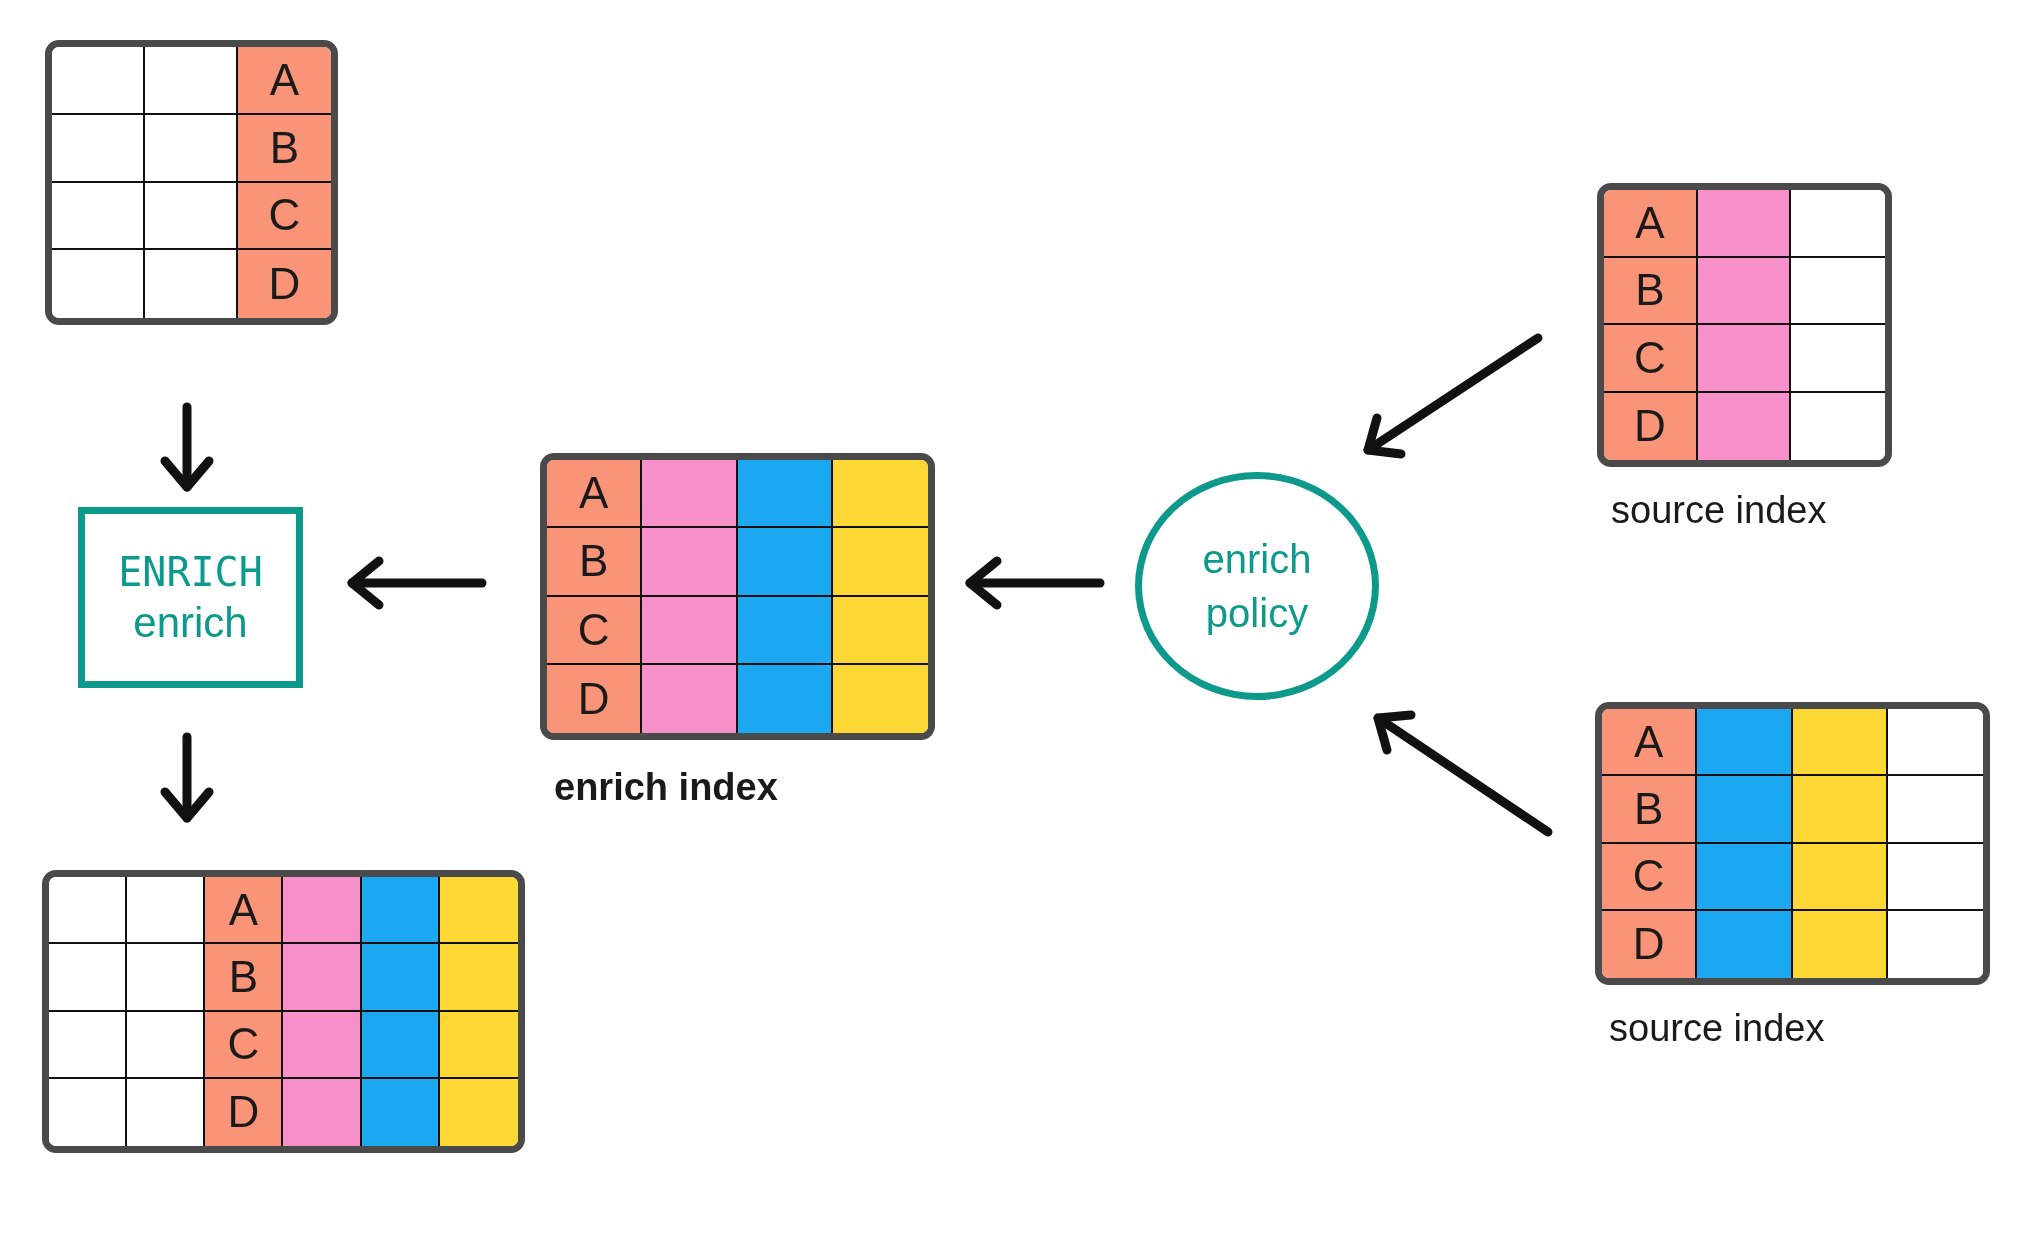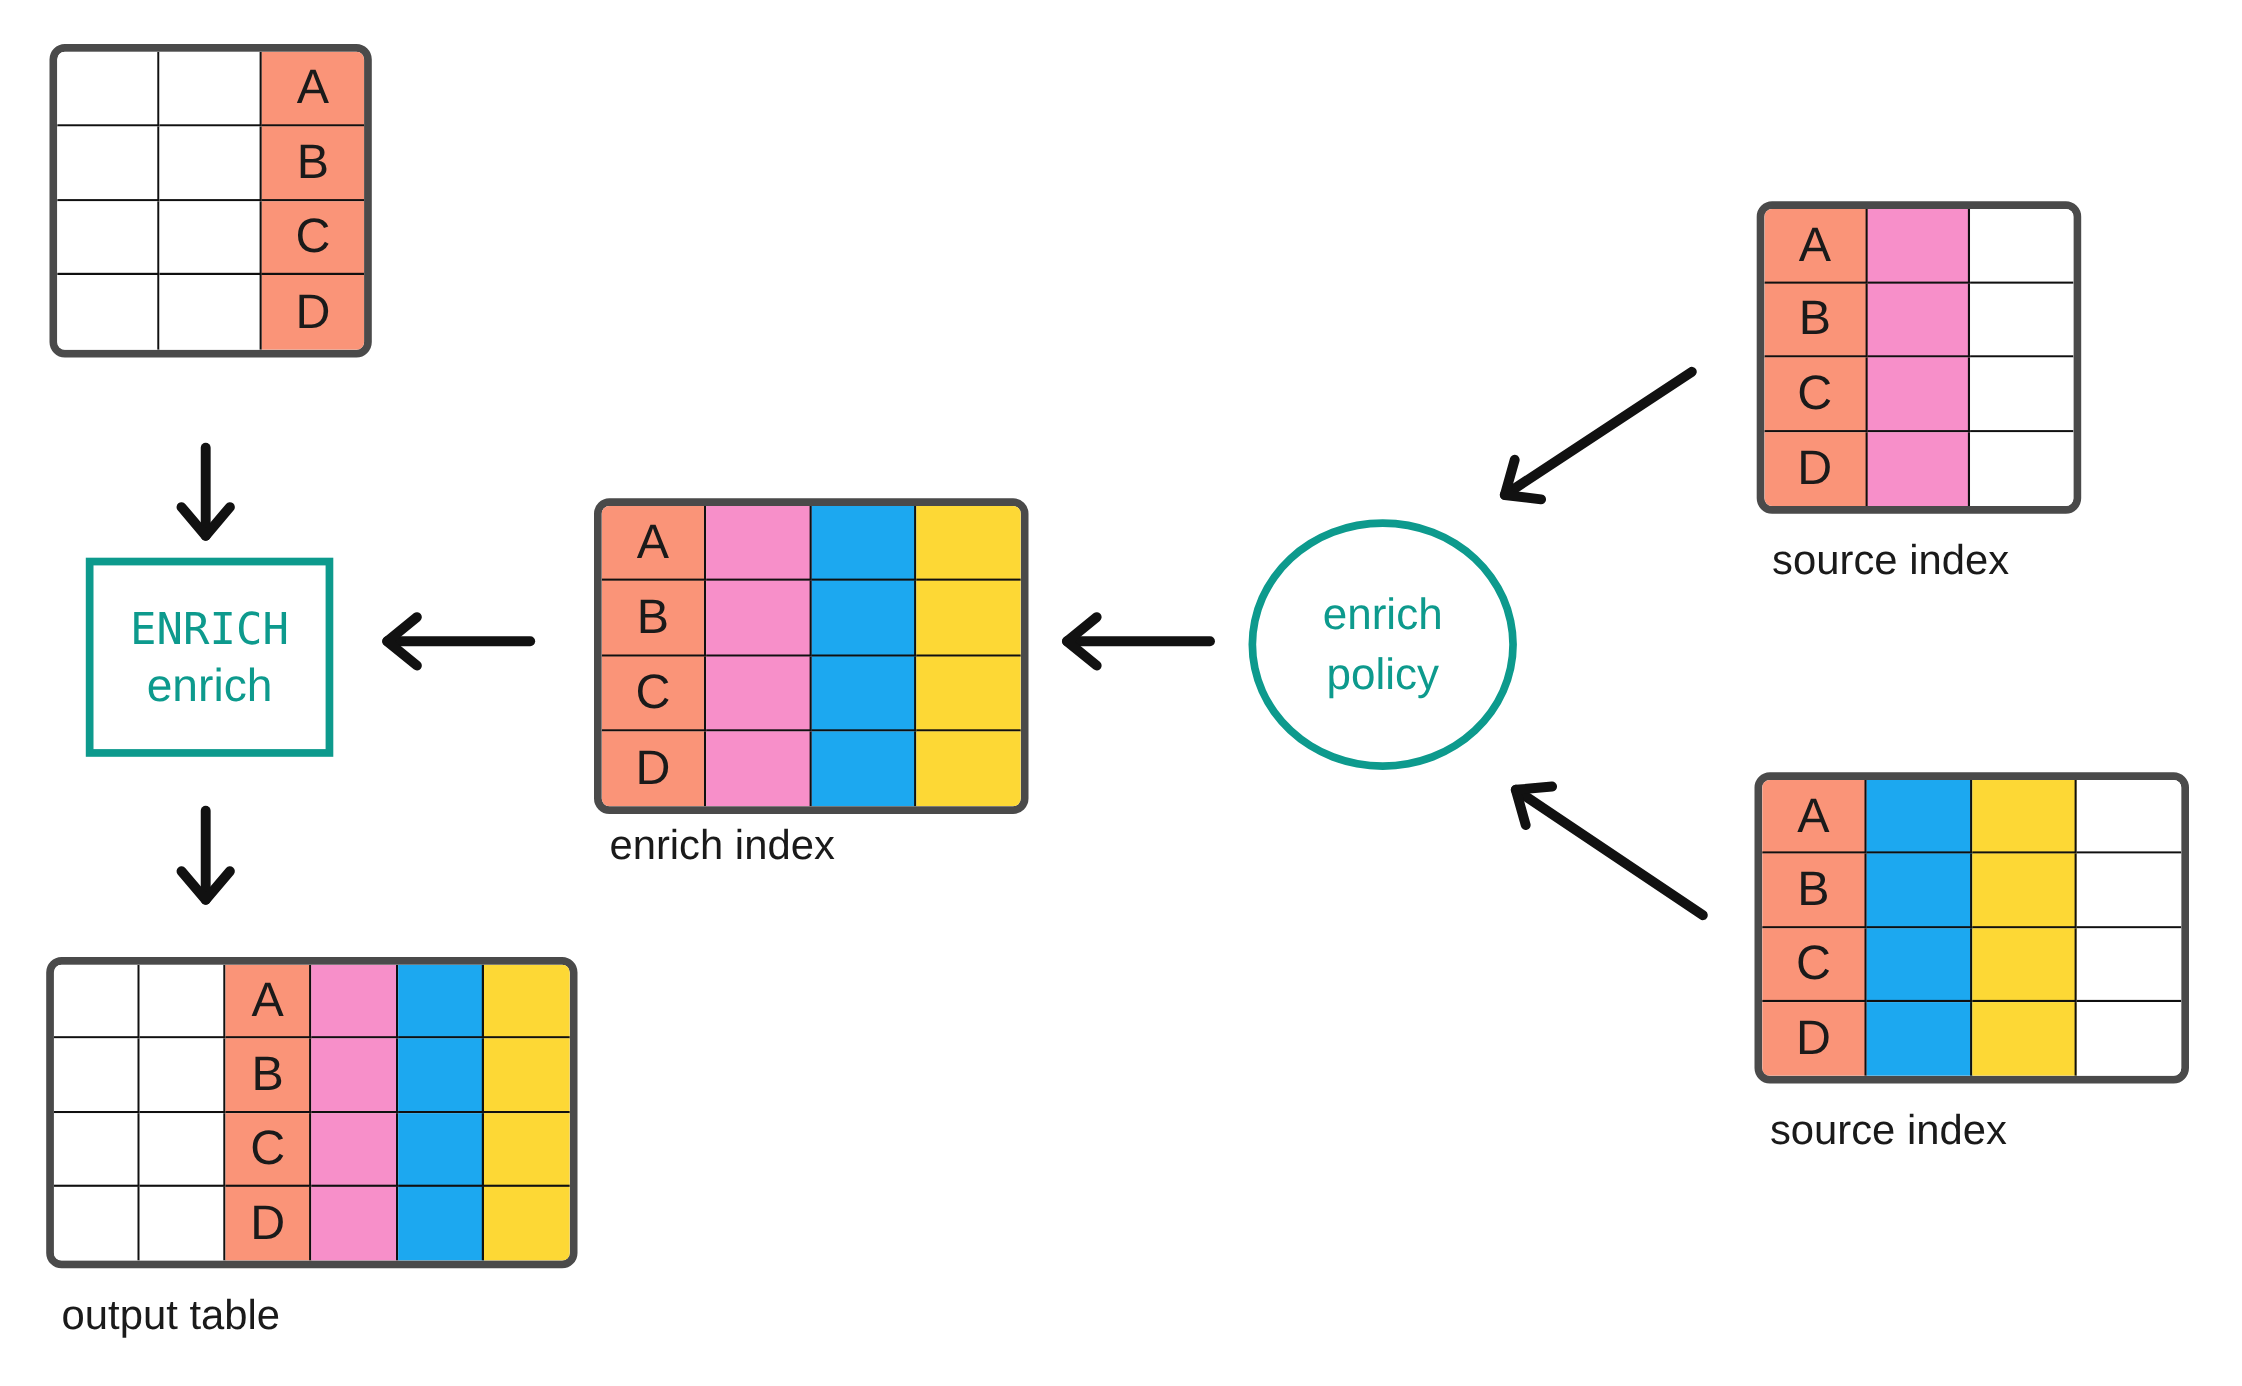--- a/index.html
+++ b/index.html
@@ -29,21 +29,21 @@
   .cell.last-row{border-bottom:none;}
   .tbl-label{
     margin-top:22px;padding-left:14px;font-size:38px;
     color:var(--label_text,#1a1a1a);white-space:nowrap;
   }
 
   #input-table{left:45px;top:40px;width:293px;}
   #input-table .tbl-grid{height:285px;}
   #enrich-index{left:540px;top:453px;width:395px;}
   #enrich-index .tbl-grid{height:287px;}
-  #enrich-index .tbl-label{margin-top:8px;}
+  #enrich-index .tbl-label{margin-top:26px;font-weight:bold;}
   #source-index-top{left:1597px;top:183px;width:295px;}
   #source-index-top .tbl-grid{height:284px;}
   #source-index-bottom{left:1595px;top:702px;width:395px;}
   #source-index-bottom .tbl-grid{height:283px;}
   #output-table{left:42px;top:870px;width:483px;}
   #output-table .tbl-grid{height:283px;}
 
   
   .cmd-box{
     position:absolute;left:78px;top:507px;width:225px;height:181px;
@@ -193,21 +193,20 @@
         <div class="cell" style="background: rgb(247, 143, 201);"></div>
         <div class="cell" style="background: rgb(28, 168, 240);"></div>
         <div class="cell last-col" style="background: rgb(253, 216, 53);"></div>
         <div class="cell last-row" style="background: rgb(255, 255, 255);"></div>
         <div class="cell last-row" style="background: rgb(255, 255, 255);"></div>
         <div class="cell last-row" style="background: rgb(250, 148, 120);">D</div>
         <div class="cell last-row" style="background: rgb(247, 143, 201);"></div>
         <div class="cell last-row" style="background: rgb(28, 168, 240);"></div>
         <div class="cell last-col last-row" style="background: rgb(253, 216, 53);"></div>
       </div>
-    <div class="tbl-label">output table</div>
   </div>
 
   <div class="cmd-box">
     <div class="cmd-line1">ENRICH</div>
     <div class="cmd-line2">enrich</div>
   </div>
 
   <div class="policy-circle">
     <div>enrich</div>
     <div>policy</div>

